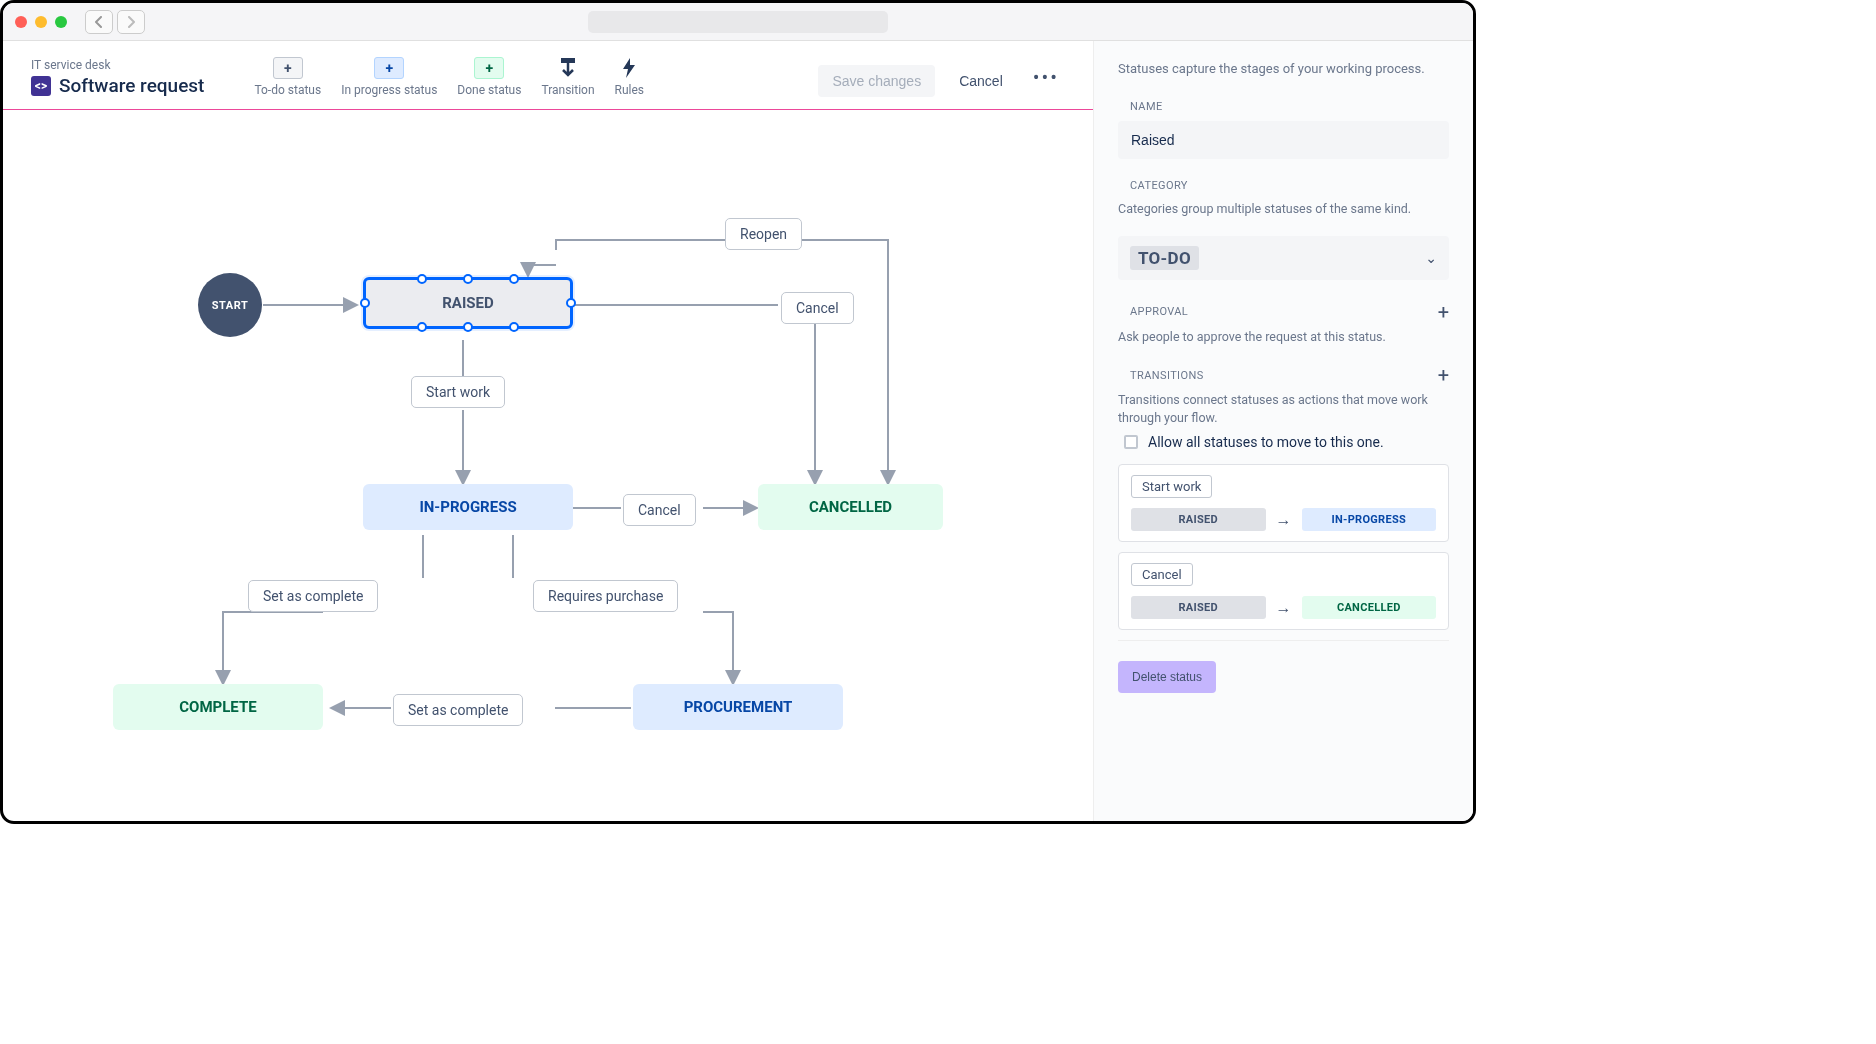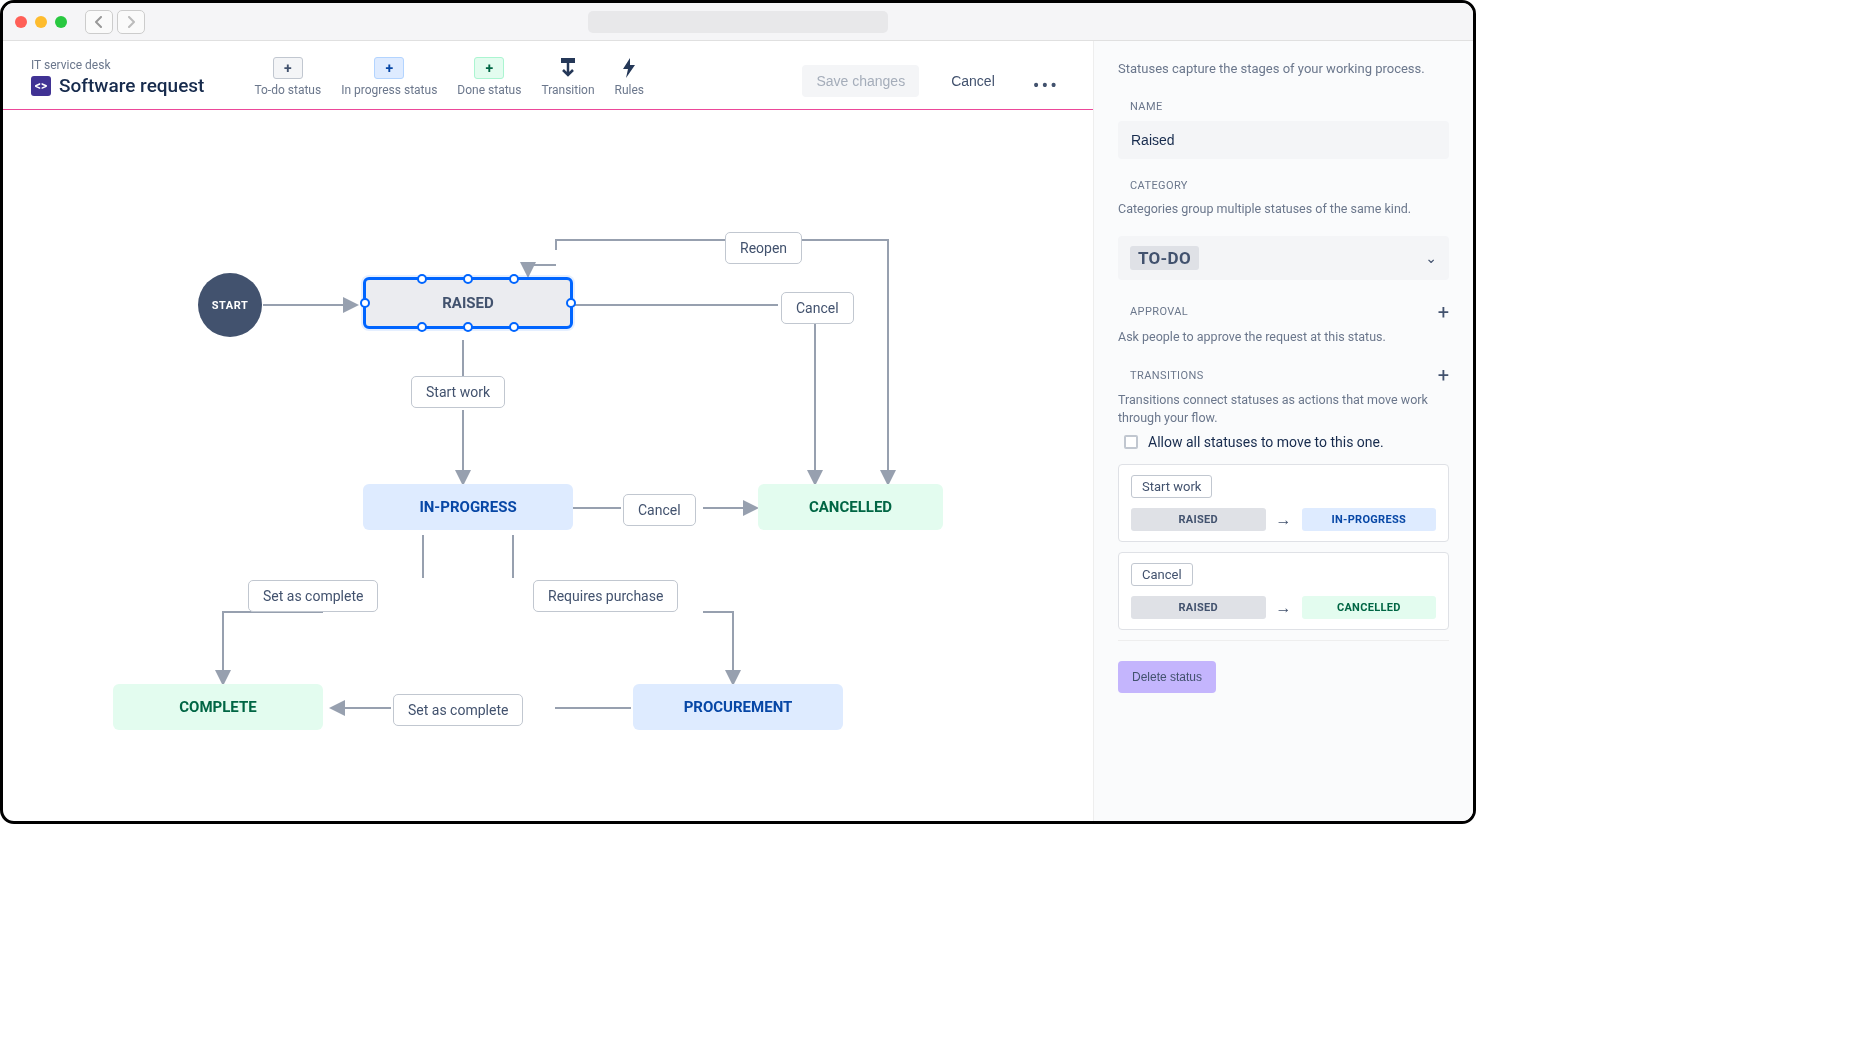--- a/index.html
+++ b/index.html
@@ -62,21 +62,21 @@
   }
   .toolbar { display:flex; gap:20px; align-items:flex-end;}
   .toolbar-item { display:flex; flex-direction:column; align-items:center; gap:4px; font-size:12px; color:#6b778c;}
   .tb-btn {
     width:30px; height:22px; border-radius:3px; border:1px solid #c1c7d0;
     display:flex; align-items:center; justify-content:center; font-size:14px; font-weight:700;
   }
   .tb-todo { background:#f4f5f7; color:#42526e;}
   .tb-prog { background:#deebff; color:#0747a6; border-color:#b3d4ff;}
   .tb-done { background:#e3fcef; color:#006644; border-color:#abf5d1;}
-  .header-actions { margin-left:auto; display:flex; align-items:flex-end; gap:18px;}
+  .header-actions { margin-left:auto; display:flex; align-items:flex-start; gap:10px;}
   .btn {
     padding:8px 14px; border-radius:4px; font-size:14px; font-weight:500;
     border:none; cursor:pointer;
   }
   .btn-save { background:#f4f5f7; color:#a5adba;}
   .btn-cancel { background:transparent; color:#42526e;}
   .more-dots { font-size:20px; color:#42526e; letter-spacing:2px; padding:0 6px;}
 
   .canvas { flex:1; position:relative; }
 
@@ -276,21 +276,21 @@
         <div class="status-box status-done" style="left:755px; top:374px; width:185px;">
           <span>CANCELLED</span>
         </div>
         <div class="status-box status-done" style="left:110px; top:574px; width:210px;">
           <span>COMPLETE</span>
         </div>
         <div class="status-box status-prog" style="left:630px; top:574px; width:210px;">
           <span>PROCUREMENT</span>
         </div>
 
-        <div class="trans-label" style="left:722px; top:122px;">Reopen</div>
+        <div class="trans-label" style="left:722px; top:108px;">Reopen</div>
         <div class="trans-label" style="left:778px; top:182px;">Cancel</div>
         <div class="trans-label" style="left:408px; top:266px;">Start work</div>
         <div class="trans-label" style="left:620px; top:384px;">Cancel</div>
         <div class="trans-label" style="left:245px; top:470px;">Set as complete</div>
         <div class="trans-label" style="left:530px; top:470px;">Requires purchase</div>
         <div class="trans-label" style="left:390px; top:584px;">Set as complete</div>
       </div>
     </div>
 
     <div class="sidebar">

